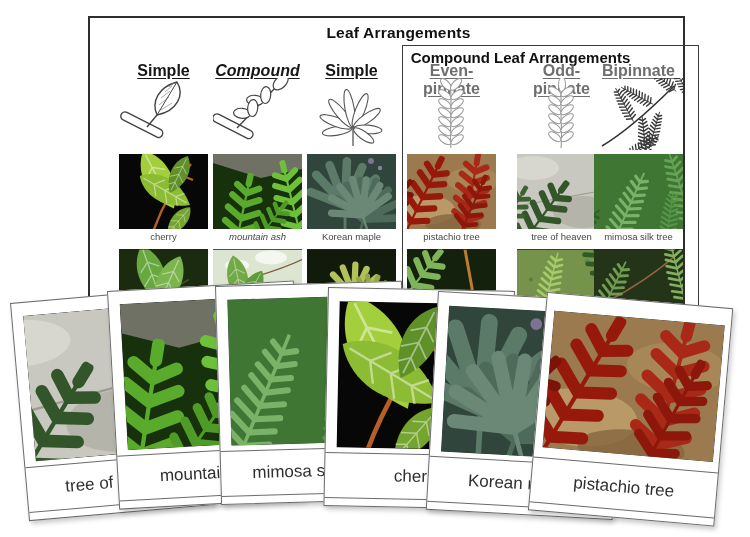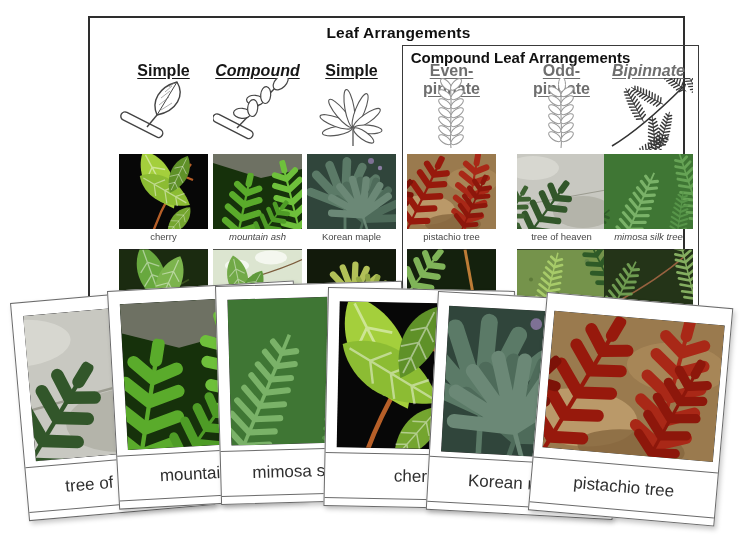--- a/index.html
+++ b/index.html
@@ -13,21 +13,21 @@
   .ibox{left:288px;top:27px;width:297px;height:263px;border:1.5px solid #3a3a3a;box-sizing:border-box;}
   .ibox-title{left:288px;top:31px;width:237px;text-align:center;font-size:15px;font-weight:bold;color:#101010;}
   .hdr{top:44px;width:89px;text-align:center;font-size:16px;text-decoration:underline;text-underline-offset:2px;}
   .hdr.l{font-weight:bold;color:#161616;}
   .hdr.r{font-weight:600;color:#6e6e6e;}
   .draw{top:60px;width:89px;height:72px;}
   .ph1{top:136px;width:89px;height:75px;overflow:hidden;background:#222;}
   .lbl{top:213px;width:89px;text-align:center;font-size:9.5px;color:#474747;}
   .ph2{top:231px;width:89px;height:61px;overflow:hidden;background:#222;}
   .c0{left:5px;}  .c1{left:99px;font-style:italic;}  .c2{left:193px;}
-  .c3{left:293px;}.c4{left:403px;} .c5{left:490px;font-style:italic;}
+  .c3{left:293px;}.c4{left:403px;} .c5{left:480px;}
   .draw svg,.ph1 svg,.ph2 svg,.cphoto svg{display:block;width:100%;height:100%;}
   
   .card{position:absolute;width:187px;height:219px;background:#fff;border:1px solid #6a6a6a;
         box-sizing:border-box;box-shadow:2px 3px 5px rgba(0,0,0,.22);transform-origin:0 0;}
   .cphoto{position:absolute;left:11px;top:13px;width:100px;height:146px;overflow:hidden;background:#333;}
   .card.wide .cphoto{left:8px;top:17px;width:171px;height:137px;}
   .clabel{position:absolute;left:0;right:0;top:164px;height:44px;border-top:1px solid #6a6a6a;
           border-bottom:1px solid #6a6a6a;text-align:center;font-size:17px;color:#2f2f2f;
           line-height:44px;white-space:nowrap;}
 </style>

